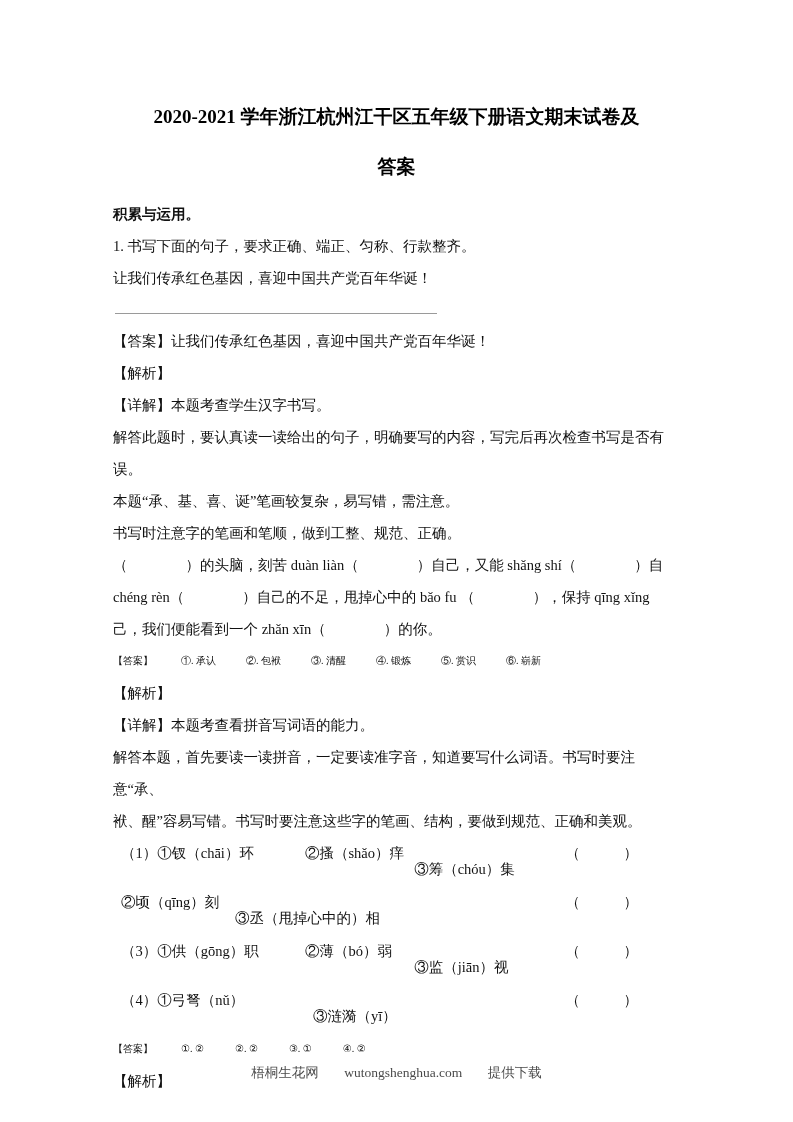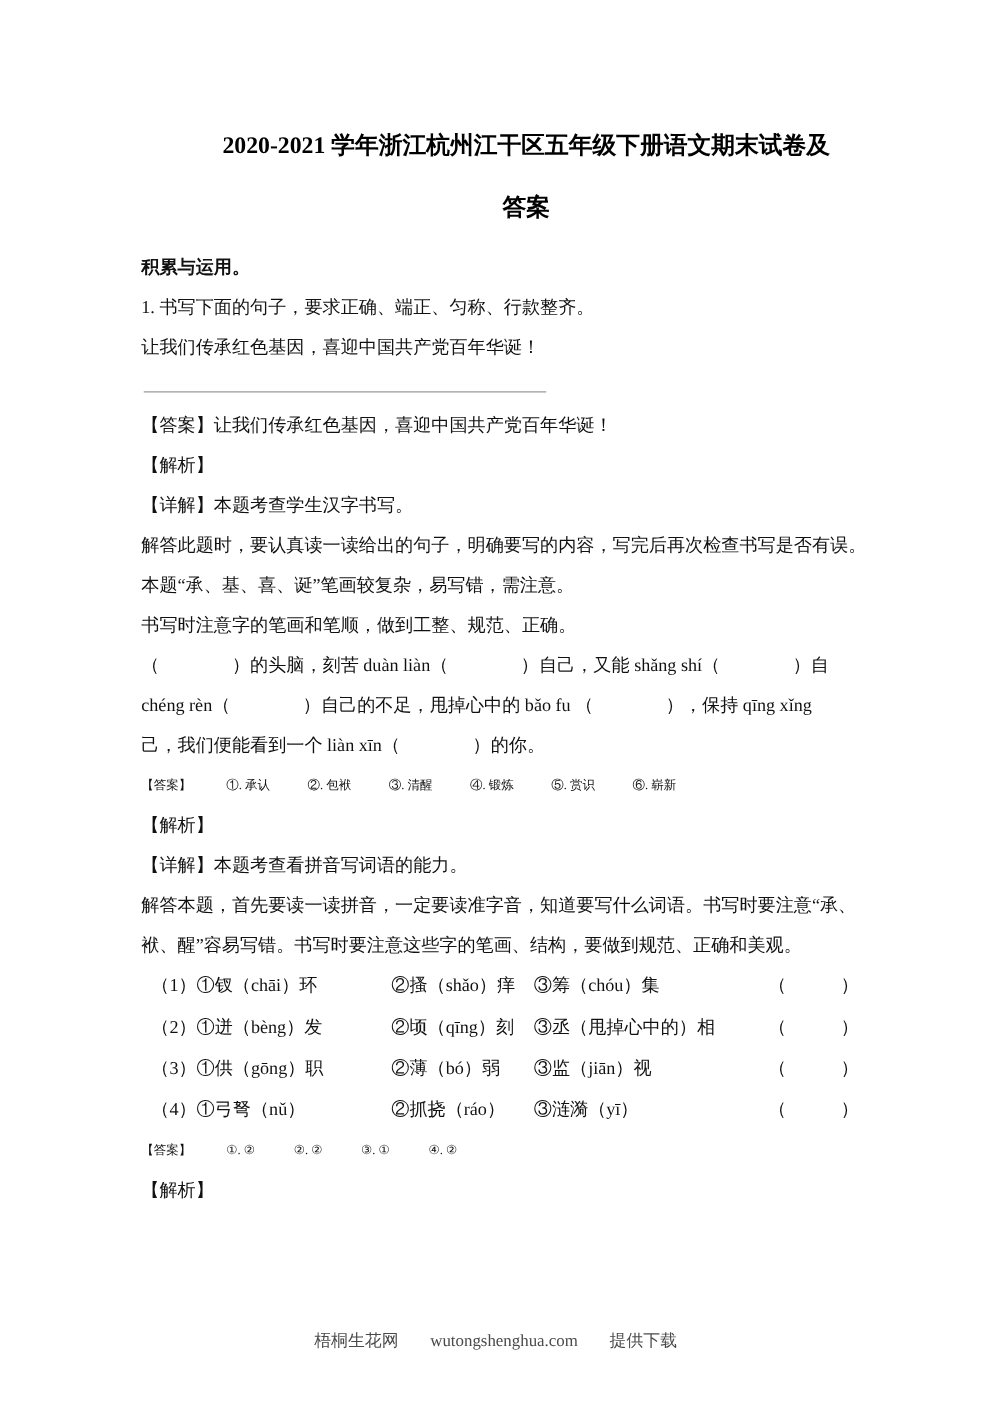--- a/index.html
+++ b/index.html
@@ -1,40 +1,40 @@
 <!DOCTYPE html>
 <html><head>
 <meta charset="utf-8">
 <style>
   html,body { margin:0; padding:0; }
   body {
     width:793px; height:1122px; background:#ffffff; overflow:hidden;
     font-family:"Liberation Serif","DejaVu Serif",serif;
     color:#111; position:relative;
   }
-  .page { position:absolute; inset:0; padding:92px 64px 0 113px; box-sizing:border-box; }
+  .page { position:absolute; inset:0; padding:92px 113px 0 113px; box-sizing:border-box; }
   .doc-title {
     text-align:center; font-weight:bold; font-size:19px; line-height:50px; color:#000;
     margin-bottom:6px;
   }
   .line { font-size:14.5px; line-height:32px; white-space:pre-wrap; }
   .bold { font-weight:bold; }
   .writing-line {
     border:none; border-top:1px solid #9a9a9a;
     width:322px; margin:19px 0 11px 2px;
   }
   .answer-row { display:flex; align-items:baseline; font-size:10px; line-height:32px; }
   .answer-row .label { margin-right:28px; }
   .answer-row .items { display:flex;align-items:flex-end; }
   .answer-row.q2 .items span { margin-right:30px; }
   .answer-row.q3 .items span { margin-right:31px; }
   .q3-row { display:flex; font-size:14.5px; line-height:33px; padding-left:8px; }
   .q3-row .c1 { width:192px; }
   .q3-row .c2 { width:114px; }
-  .q3-row .c3 { width:158px; }
+  .q3-row .c3 { width:158px;margin-top:16px; }
   .q3-row .c4 { margin-left:auto; margin-right:42px; }
   .gap-top { margin-top:3px; }
   .footer {
     position:absolute; left:0; bottom:40px; width:100%;
     text-align:center; font-size:13.5px; color:#4a4a4a; line-height:18px;
   }
   .footer span { margin:0 11px; }
 </style>
 </head>
 <body>
@@ -53,21 +53,21 @@
   <hr class="writing-line">
   <div class="line">【答案】让我们传承红色基因，喜迎中国共产党百年华诞！</div>
   <div class="line">【解析】</div>
   <div class="line">【详解】本题考查学生汉字书写。</div>
   <div class="line">解答此题时，要认真读一读给出的句子，明确要写的内容，写完后再次检查书写是否有误。</div>
   <div class="line">本题“承、基、喜、诞”笔画较复杂，易写错，需注意。</div>
   <div class="line">书写时注意字的笔画和笔顺，做到工整、规范、正确。</div>
 
   <div class="line">（　　　　）的头脑，刻苦 duàn liàn（　　　　）自己，又能 shǎng shí（　　　　）自</div>
   <div class="line">chéng rèn（　　　　）自己的不足，甩掉心中的 bǎo fu （　　　　），保持 qīng xǐng</div>
-  <div class="line">己，我们便能看到一个 liàn xīn（　　　　）的你。</div>
+  <div class="line">己，我们便能看到一个 zhǎn xīn（　　　　）的你。</div>
   <div class="answer-row q2">
     <span class="label">【答案】</span>
     <span class="items">
       <span>①. 承认</span>
       <span>②. 包袱</span>
       <span>③. 清醒</span>
       <span>④. 锻炼</span>
       <span>⑤. 赏识</span>
       <span>⑥. 崭新</span>
     </span>
@@ -77,34 +77,32 @@
   <div class="line">解答本题，首先要读一读拼音，一定要读准字音，知道要写什么词语。书写时要注意“承、</div>
   <div class="line">袱、醒”容易写错。书写时要注意这些字的笔画、结构，要做到规范、正确和美观。</div>
 
   <div class="q3-row">
     <span class="c1">（1）①钗（chāi）环</span>
     <span class="c2">②搔（shǎo）痒</span>
     <span class="c3">③筹（chóu）集</span>
     <span class="c4">（　　　）</span>
   </div>
   <div class="q3-row">
-    <span class="c1">（2）①迸（bèng）发</span>
     <span class="c2">②顷（qīng）刻</span>
     <span class="c3">③丞（甩掉心中的）相</span>
     <span class="c4">（　　　）</span>
   </div>
   <div class="q3-row">
     <span class="c1">（3）①供（gōng）职</span>
     <span class="c2">②薄（bó）弱</span>
     <span class="c3">③监（jiān）视</span>
     <span class="c4">（　　　）</span>
   </div>
   <div class="q3-row">
     <span class="c1">（4）①弓弩（nǔ）</span>
-    <span class="c2">②抓挠（ráo）</span>
     <span class="c3">③涟漪（yī）</span>
     <span class="c4">（　　　）</span>
   </div>
   <div class="answer-row q3">
     <span class="label">【答案】</span>
     <span class="items">
       <span>①. ②</span>
       <span>②. ②</span>
       <span>③. ①</span>
       <span>④. ②</span>

